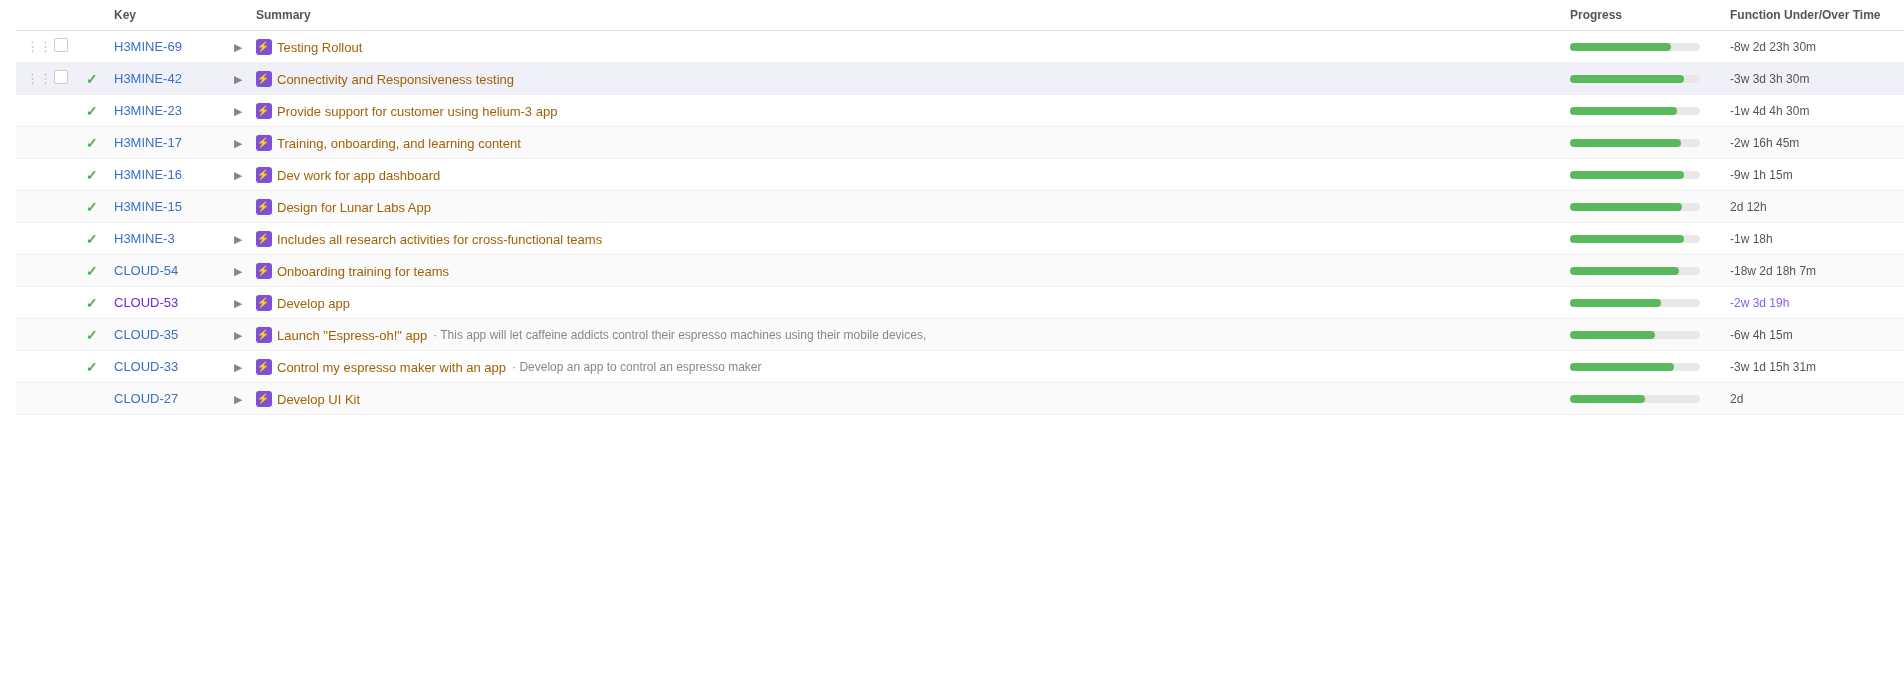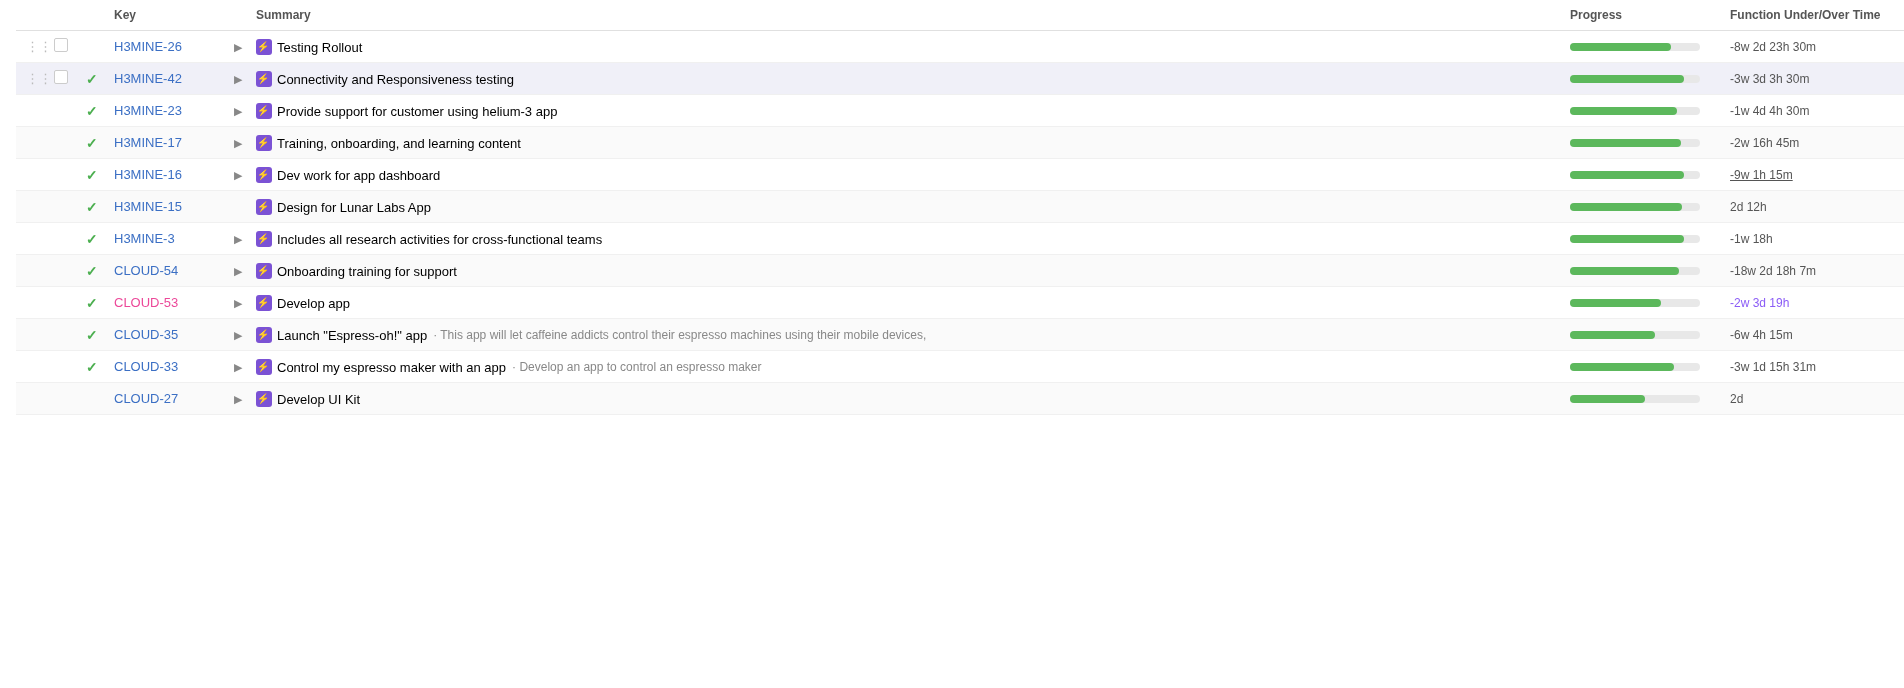--- a/index.html
+++ b/index.html
@@ -154,21 +154,21 @@
     }
     .progress-bar-fill {
       height: 100%;
       border-radius: 4px;
       background: #5cb85c;
     }
     .progress-bar-fill.gray {
       background: #c8c8c8;
     }
     .col-summary-link {
-      color: #000000;
+      color: #a16207;
       text-decoration: none;
     }
     th.col-scroll { width: 12px; }
     .scroll-arrow {
       font-size: 10px;
       color: #666;
       cursor: pointer;
     }
   </style>
 </head>
@@ -189,21 +189,21 @@
         <th class="col-scroll">
           <span class="scroll-arrow">▲</span>
         </th>
       </tr>
     </thead>
     <tbody id="table-body">
     <tr>
           <td class="col-drag"><span style="color:#bbb;font-size:13px;cursor:grab;">⋮⋮</span></td>
           <td class="col-check"><span class="checkbox"></span></td>
           <td class="col-checkmark"></td>
-          <td class="col-key" style="color: rgb(59, 111, 196); cursor: pointer;">H3MINE-26</td>
+          <td class="col-key" style="color: rgb(59, 111, 196); cursor: pointer;">H3MINE-69</td>
           <td class="col-expand"><span class="expand-arrow" style="font-size:11px;color:#888;cursor:pointer;">▶</span></td>
           <td class="col-summary"><span class="summary-text">
               <span class="icon-purple">⚡</span>
               <a class="col-summary-link" href="#">Testing Rollout</a>
             </span></td>
           <td class="col-progress"><div class="progress-bar-container"><div class="progress-bar-fill" style="width:78%;"></div></div></td>
           <td class="col-function" style="color: rgb(85, 85, 85); font-size: 12px;">-8w 2d 23h 30m</td>
           <td class="col-plus"></td>
         </tr>
         <tr class="highlighted">
@@ -252,21 +252,21 @@
           <td class="col-drag"></td>
           <td class="col-check"></td>
           <td class="col-checkmark"><span class="checkmark">✓</span></td>
           <td class="col-key" style="color: rgb(59, 111, 196); cursor: pointer;">H3MINE-16</td>
           <td class="col-expand"><span class="expand-arrow" style="font-size:11px;color:#888;cursor:pointer;">▶</span></td>
           <td class="col-summary"><span class="summary-text">
               <span class="icon-purple">⚡</span>
               <a class="col-summary-link" href="#">Dev work for app dashboard</a>
             </span></td>
           <td class="col-progress"><div class="progress-bar-container"><div class="progress-bar-fill" style="width:88%;"></div></div></td>
-          <td class="col-function" style="color: rgb(85, 85, 85); font-size: 12px; text-decoration: underline;">-9w 1h 15m</td>
+          <td class="col-function" style="color: rgb(85, 85, 85); font-size: 12px;">-9w 1h 15m</td>
           <td class="col-plus"></td>
         </tr>
         <tr>
           <td class="col-drag"></td>
           <td class="col-check"></td>
           <td class="col-checkmark"><span class="checkmark">✓</span></td>
           <td class="col-key" style="color: rgb(59, 111, 196); cursor: pointer;">H3MINE-15</td>
           <td class="col-expand"></td>
           <td class="col-summary"><span class="summary-text">
               <span class="icon-purple">⚡</span>
@@ -291,31 +291,31 @@
           <td class="col-plus"></td>
         </tr>
         <tr>
           <td class="col-drag"></td>
           <td class="col-check"></td>
           <td class="col-checkmark"><span class="checkmark">✓</span></td>
           <td class="col-key" style="color: rgb(59, 111, 196); cursor: pointer;">CLOUD-54</td>
           <td class="col-expand"><span class="expand-arrow" style="font-size:11px;color:#888;cursor:pointer;">▶</span></td>
           <td class="col-summary"><span class="summary-text">
               <span class="icon-purple">⚡</span>
-              <a class="col-summary-link" href="#">Onboarding training for support</a>
+              <a class="col-summary-link" href="#">Onboarding training for teams</a>
             </span></td>
           <td class="col-progress"><div class="progress-bar-container"><div class="progress-bar-fill" style="width:84%;"></div></div></td>
           <td class="col-function" style="color: rgb(85, 85, 85); font-size: 12px;">-18w 2d 18h 7m</td>
           <td class="col-plus"></td>
         </tr>
         <tr>
           <td class="col-drag"></td>
           <td class="col-check"></td>
           <td class="col-checkmark"><span class="checkmark">✓</span></td>
-          <td class="col-key" style="color: #ec4899; cursor: pointer;">CLOUD-53</td>
+          <td class="col-key" style="color: #6d28d9; cursor: pointer;">CLOUD-53</td>
           <td class="col-expand"><span class="expand-arrow" style="font-size:11px;color:#888;cursor:pointer;">▶</span></td>
           <td class="col-summary"><span class="summary-text">
               <span class="icon-purple">⚡</span>
               <a class="col-summary-link" href="#">Develop app</a>
             </span></td>
           <td class="col-progress"><div class="progress-bar-container"><div class="progress-bar-fill" style="width:70%;"></div></div></td>
           <td class="col-function" style="color: #8b5cf6; font-size: 12px;">-2w 3d 19h</td>
           <td class="col-plus"></td>
         </tr>
         <tr>

